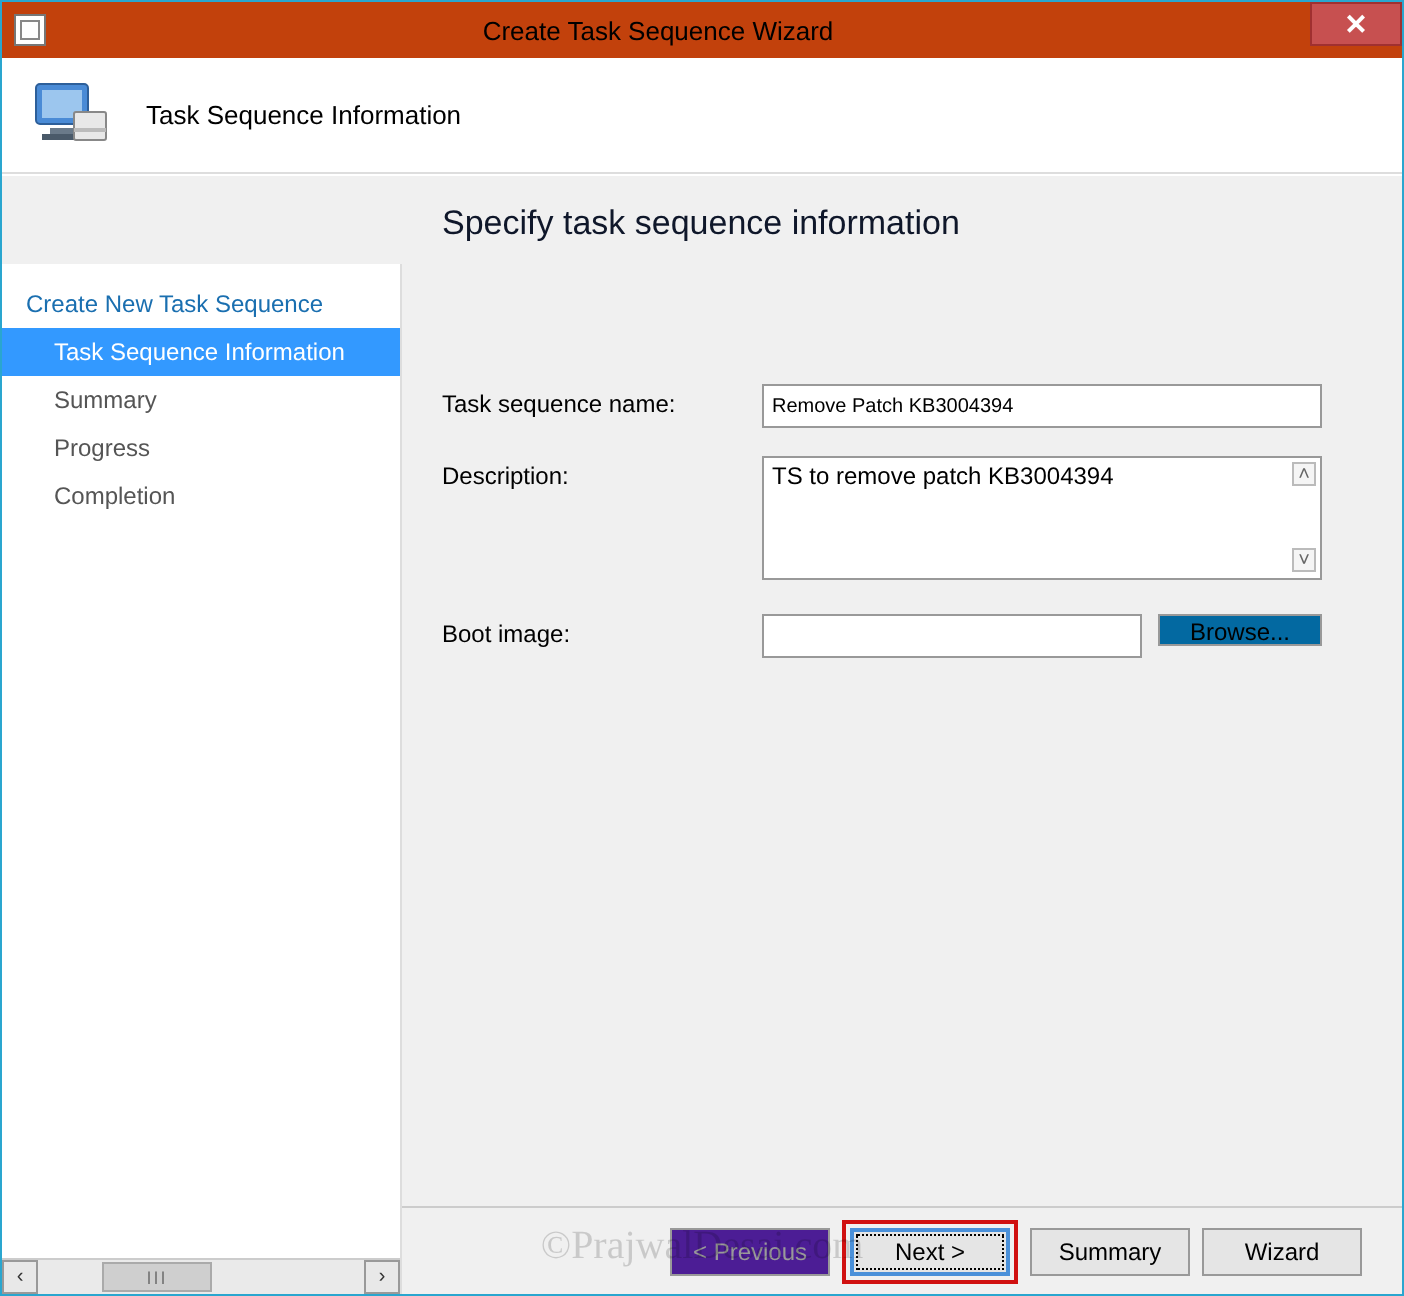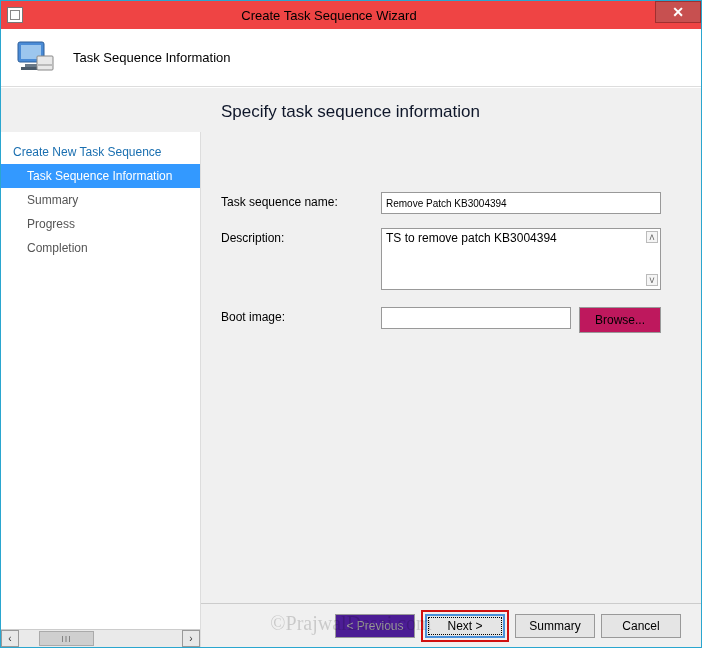--- a/index.html
+++ b/index.html
@@ -13,21 +13,21 @@
   .window {
     width: 702px;
     height: 648px;
     border: 1px solid #2aa6cf;
     background: #fff;
     position: relative;
     overflow: hidden;
   }
   .titlebar {
     height: 28px;
-    background: #ef4444;
+    background: #c2410c;
     display: flex;
     align-items: center;
     position: relative;
   }
   .titlebar .title-icon {
     width: 16px;
     height: 16px;
     margin-left: 6px;
     background: #fff;
     border: 1px solid #777;
@@ -130,21 +130,21 @@
   }
   .hscroll .track {
     flex: 1;
     position: relative;
     background: #eaeaea;
   }
   .hscroll .thumb {
     position: absolute;
     top: 1px;
     bottom: 1px;
-    left: 20px;
+    left: 32px;
     width: 55px;
     background: #cfcfcf;
     border: 1px solid #aaa;
   }
   .hscroll .grip {
     position:absolute;
     top:50%;left:50%;
     transform:translate(-50%,-50%);
     font-size:9px;color:#777;letter-spacing:1px;
   }
@@ -209,24 +209,24 @@
   .ta-up { top: 3px; }
   .ta-down { bottom: 7px; }
   .readonly-input {
     width: 190px;
     height: 22px;
     border: 1px solid #999;
     background: #fff;
   }
   .browse-btn {
     width: 82px;
-    height: 26px;
+    height: 16px;
     margin-left: 8px;
     border: 1px solid #999;
-    background: #be185d;
+    background: #0369a1;
     font-size: 12px;
     font-family: inherit;
   }
   .footer {
     position: absolute;
     bottom: 0;
     left: 0;
     right: 0;
     height: 44px;
     border-top: 1px solid #ccc;
@@ -336,20 +336,20 @@
         <div class="readonly-input"></div>
         <button class="browse-btn">Browse...</button>
       </div>
 
       <div class="footer">
         <button class="footer-btn disabled">&lt; Previous</button>
         <span class="next-highlight">
           <button class="footer-btn">Next &gt;</button>
         </span>
         <button class="footer-btn">Summary</button>
-        <button class="footer-btn">Cancel</button>
+        <button class="footer-btn">Wizard</button>
       </div>
     </div>
 
   </div>
 
   <div class="watermark">©PrajwalDesai.com</div>
 </div>
 
 </body></html>

